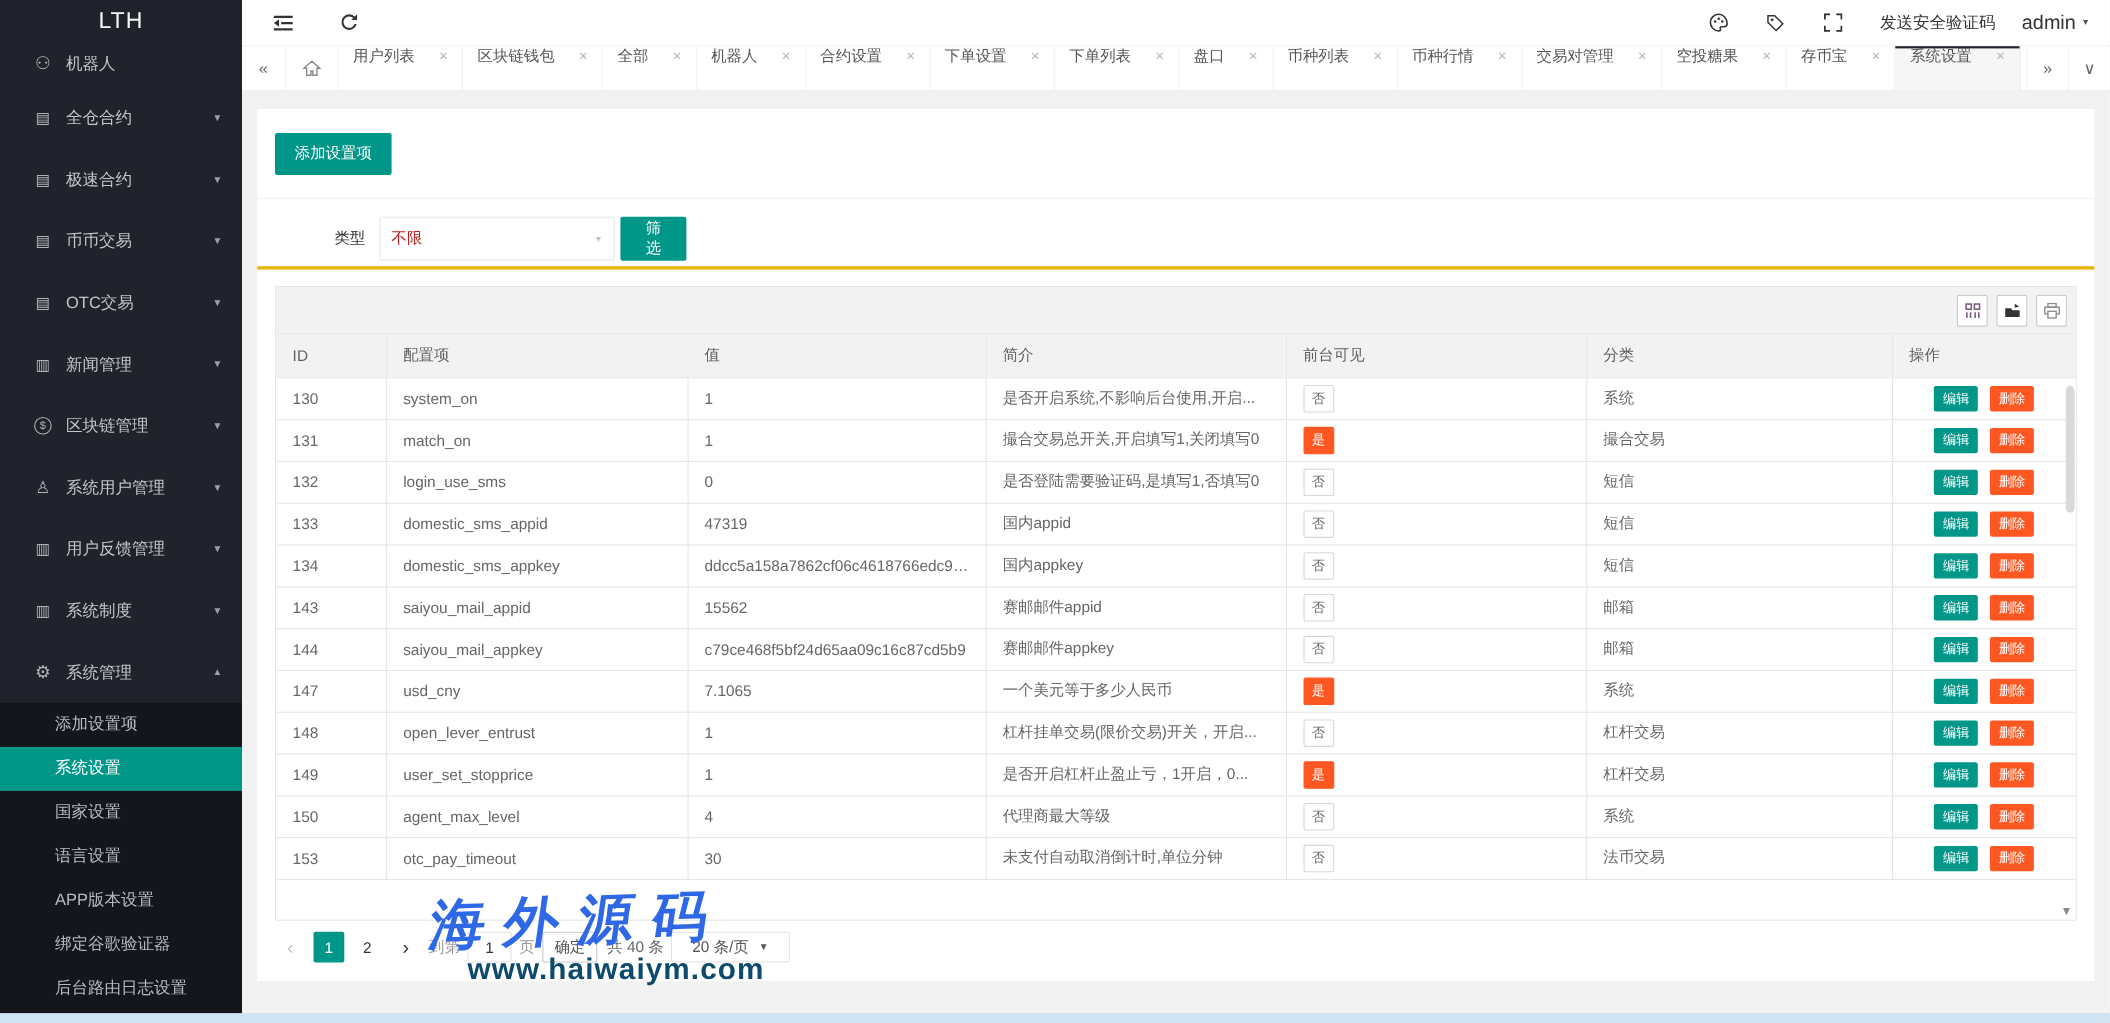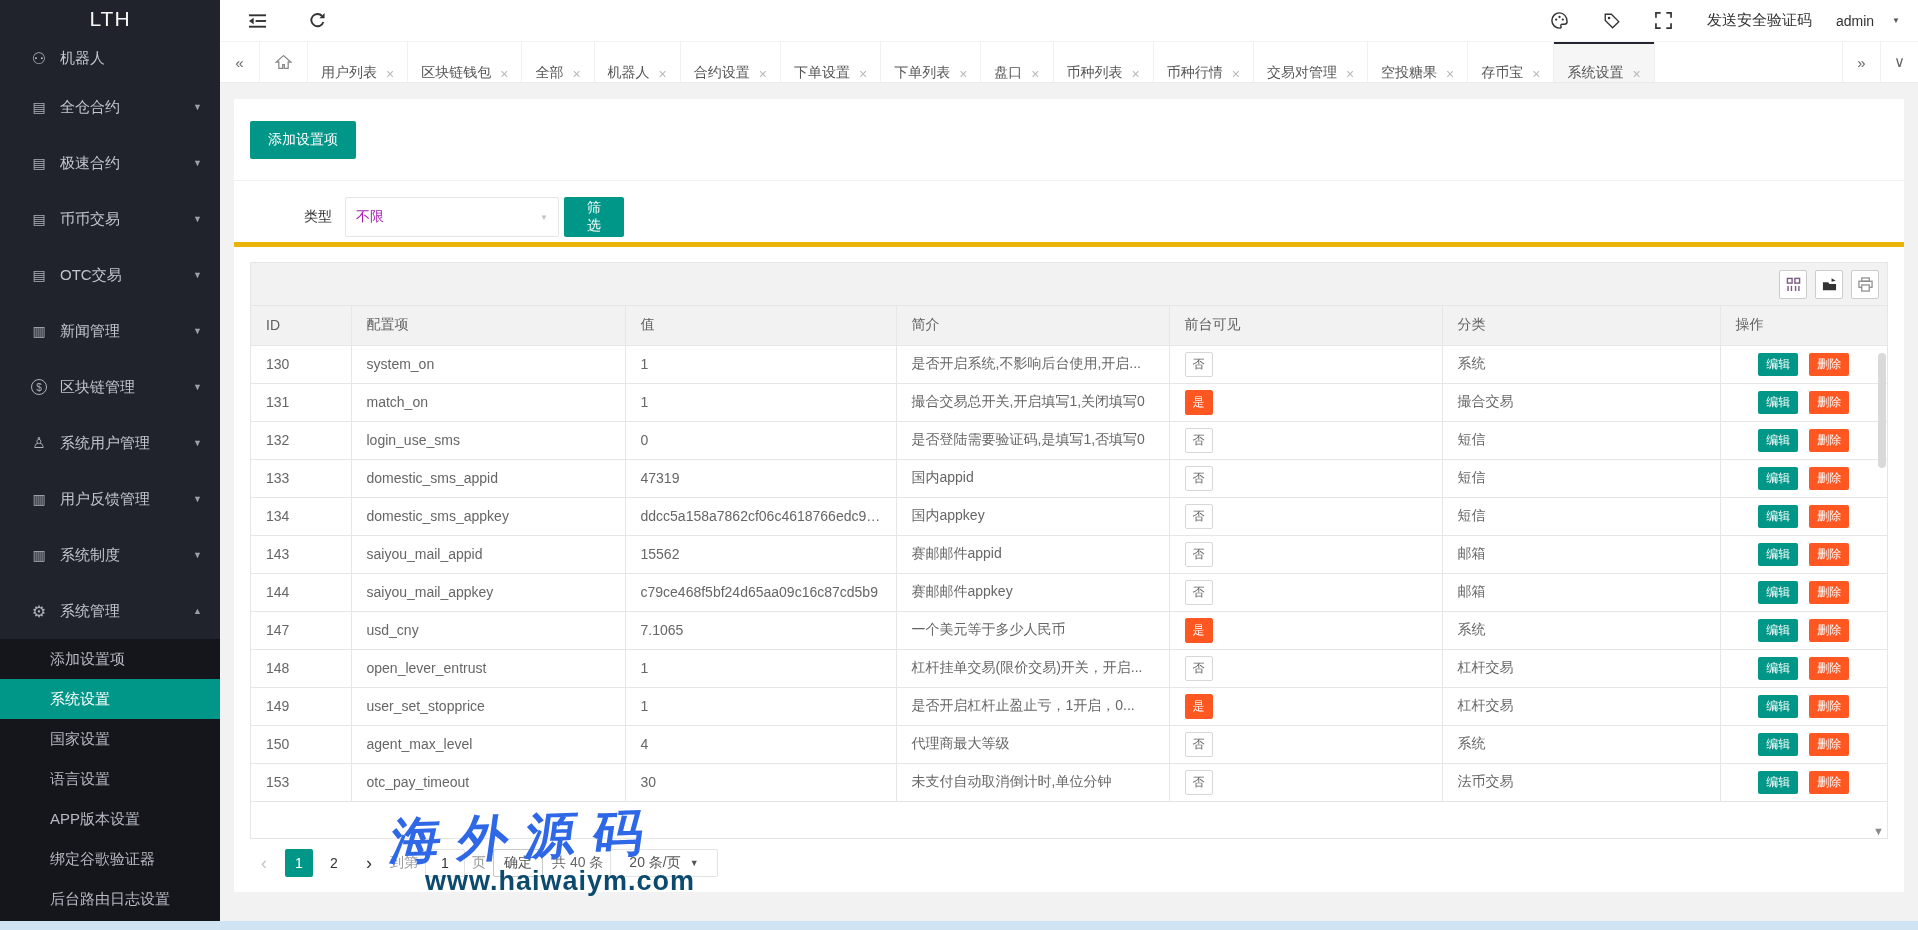--- a/index.html
+++ b/index.html
@@ -27,45 +27,45 @@
   .sub-item { height: 40px; line-height: 40px; padding-left: 50px; font-size: 15px; color: #b6bac2; cursor: pointer; }
   .sub-item.active { background: #009688; color: #fff; }
 
   
   .main { flex: 1; display: flex; flex-direction: column; min-width: 0; }
   .topbar { height: 42px; background: #fff; display: flex; align-items: center; border-bottom: 1px solid #f4f4f4; }
   .topbar .hicon { display: inline-flex; align-items: center; justify-content: center; width: 38px; height: 42px; cursor: pointer; }
   .topbar .left-icons { margin-left: 18px; display: flex; gap: 22px; }
   .topbar .right-zone { margin-left: auto; display: flex; align-items: center; gap: 14px; padding-right: 12px; }
   .send-code { font-size: 15px; color: #333; padding: 0 10px; cursor: pointer; }
-  .admin-box { font-size: 14px; color: #333; display: flex; align-items: center; gap: 18px; cursor: pointer; padding-right: 6px; justify-content: center; }
+  .admin-box { font-size: 18px; color: #333; display: flex; align-items: center; gap: 5px; cursor: pointer; padding-right: 6px; justify-content: center; }
   .caret-sm { font-size: 8px; color: #555; }
   [data-name="caret-down-icon"]::before { content: "▼"; }
 
   
   .tabbar { height: 41px; background: #fff; border-bottom: 1px solid #ebebeb; display: flex; align-items: stretch; color: #555; }
   .tab-cell { width: 40px; display: flex; align-items: center; justify-content: center; border-right: 1px solid #f0f0f0; cursor: pointer; font-size: 15px; color: #666; }
   .tab-cell.home { width: 48px; }
   .tabs-wrap { display: flex; align-items: stretch; }
-  .tab { display: flex; align-items: flex-end; gap: 9px; padding: 0 13px; border-right: 1px solid #f0f0f0; position: relative; cursor: pointer; white-space: nowrap; }
+  .tab { display: flex; align-items: flex-start; gap: 22px; padding: 0 13px; border-right: 1px solid #f0f0f0; position: relative; cursor: pointer; white-space: nowrap; }
   .tab.active { background: #f6f6f6; }
   .tab.active::before { content: ""; position: absolute; left: 0; top: 0; right: 0; height: 2px; background: #23262e; }
   [data-name="tab-close-icon"]::before { content: "×"; }
   .tab .tab-close { color: #b9b9b9; font-size: 14px; }
   .tab-right { margin-left: auto; display: flex; }
   .tab-cell.rb { border-right: none; border-left: 1px solid #f0f0f0; width: 38px; }
 
   
   .content { flex: 1; padding: 16px 14px; overflow: hidden; position: relative; }
   .panel { background: #fff; height: 793px; }
   .panel-top { padding: 22px 16px 21px; border-bottom: 1px solid #f0f0f0; }
   .btn-teal { background: #009688; color: #fff; border: none; border-radius: 2px; height: 38px; padding: 0 18px; font-size: 14px; cursor: pointer; font-family: inherit; }
-  .filter-row { display: flex; align-items: center; padding: 16px 16px 5px; border-bottom: 5px solid #eab308; }
+  .filter-row { display: flex; align-items: center; padding: 16px 16px 5px; border-bottom: 3px solid #eab308; }
   .filter-label { width: 95px; text-align: right; padding-right: 13px; color: #333; font-size: 14px; }
-  .select-box { width: 214px; height: 40px; border: 1px solid #e6e6e6; border-radius: 2px; display: flex; align-items: center; padding: 0 10px; color: #a21caf; cursor: pointer; position: relative; }
+  .select-box { width: 214px; height: 40px; border: 1px solid #e6e6e6; border-radius: 2px; display: flex; align-items: center; padding: 0 10px; color: #b91c1c; cursor: pointer; position: relative; }
   .select-box .caret-sm { position: absolute; right: 10px; color: #c2c2c2; }
   .filter-btn { margin-left: 5px; width: 60px; height: 40px; }
 
   .table-card { margin: 15px 16px 0; border: 1px solid #e6e6e6; height: 577px; position: relative; overflow: hidden; }
   .table-toolbar { height: 43px; background: #f2f2f2; border-bottom: 1px solid #e6e6e6; display: flex; align-items: center; justify-content: flex-end; gap: 8px; padding-right: 8px; }
   .tool-btn { width: 28px; height: 29px; background: #fff; border: 1px solid #ccc; border-radius: 2px; display: inline-flex; align-items: center; justify-content: center; cursor: pointer; }
 
   table { width: 100%; border-collapse: collapse; table-layout: fixed; font-size: 14px; color: #666; }
   th { background: #f2f2f2; font-weight: normal; color: #5f5f5f; text-align: left; height: 39px; padding: 0 15px; border-right: 1px solid #e6e6e6; border-bottom: 1px solid #e6e6e6; white-space: nowrap; overflow: hidden; }
   td { height: 38px; padding: 0 15px; border-right: 1px solid #e6e6e6; border-bottom: 1px solid #e6e6e6; white-space: nowrap; overflow: hidden; text-overflow: ellipsis; background: #fff; }

